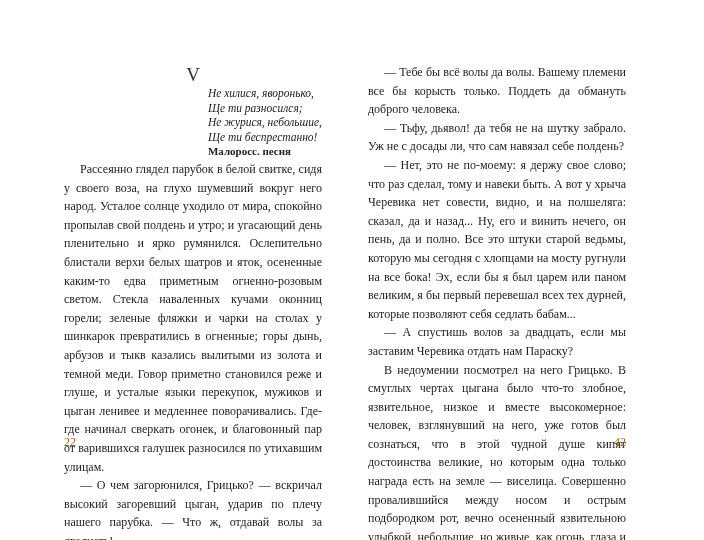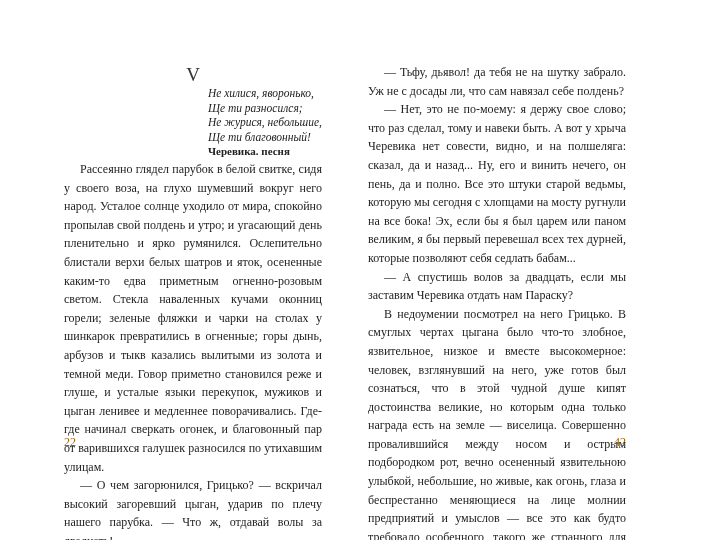--- a/index.html
+++ b/index.html
@@ -25,31 +25,32 @@
 </style>
 </head>
 <body>
 
 <div class="page left">
   <div class="chapter">V</div>
   <div class="epigraph">
     <span class="line">Не хилися, яворонько,</span>
     <span class="line">Ще ти разносился;</span>
     <span class="line">Не журися, небольшие,</span>
-    <span class="line">Ще ти благовонный!</span>
-    <span class="src">Черевика. песня</span>
+    <span class="line">Ще ти беспрестанно!</span>
+    <span class="src">Малоросс. песня</span>
   </div>
   <div class="text left-text">
     <p>Рассеянно глядел парубок в белой свитке, сидя у своего воза, на глухо шумевший вокруг него народ. Усталое солнце уходило от мира, спокойно пропылав свой полдень и утро; и угасающий день пленительно и ярко румянился. Ослепительно блистали верхи белых шатров и яток, осененные каким-то едва приметным огненно-розовым светом. Стекла наваленных кучами оконниц горели; зеленые фляжки и чарки на столах у шинкарок превратились в огненные; горы дынь, арбузов и тыкв казались вылитыми из золота и темной меди. Говор приметно становился реже и глуше, и усталые языки перекупок, мужиков и цыган ленивее и медленнее поворачивались. Где-где начинал сверкать огонек, и благовонный пар от варившихся галушек разносился по утихавшим улицам.</p>
     <p>— О чем загорюнился, Грицько? — вскричал высокий загоревший цыган, ударив по плечу нашего парубка. — Что ж, отдавай волы за двадцать!</p>
   </div>
   <div class="pageno l">22</div>
 </div>
 
 <div class="page right">
   <div class="text right-text">
+    <p>— Тебе бы всё волы да волы. Вашему племени все бы корысть только. Поддеть да обмануть доброго человека.</p>
     <p>— Тьфу, дьявол! да тебя не на шутку забрало. Уж не с досады ли, что сам навязал себе полдень?</p>
     <p>— Нет, это не по-моему: я держу свое слово; что раз сделал, тому и навеки быть. А вот у хрыча Черевика нет совести, видно, и на полшеляга: сказал, да и назад... Ну, его и винить нечего, он пень, да и полно. Все это штуки старой ведьмы, которую мы сегодня с хлопцами на мосту ругнули на все бока! Эх, если бы я был царем или паном великим, я бы первый перевешал всех тех дурней, которые позволяют себя седлать бабам...</p>
     <p>— А спустишь волов за двадцать, если мы заставим Черевика отдать нам Параску?</p>
     <p>В недоумении посмотрел на него Грицько. В смуглых чертах цыгана было что-то злобное, язвительное, низкое и вместе высокомерное: человек, взглянувший на него, уже готов был сознаться, что в этой чудной душе кипят достоинства великие, но которым одна только награда есть на земле — виселица. Совершенно провалившийся между носом и острым подбородком рот, вечно осененный язвительною улыбкой, небольшие, но живые, как огонь, глаза и беспрестанно меняющиеся на лице молнии предприятий и умыслов — все это как будто требовало особенного, такого же странного для себя костюма, какой именно был тогда на нем. Этот темно-коричневый</p>
   </div>
   <div class="pageno r">42</div>
 </div>
 
 </body></html>

